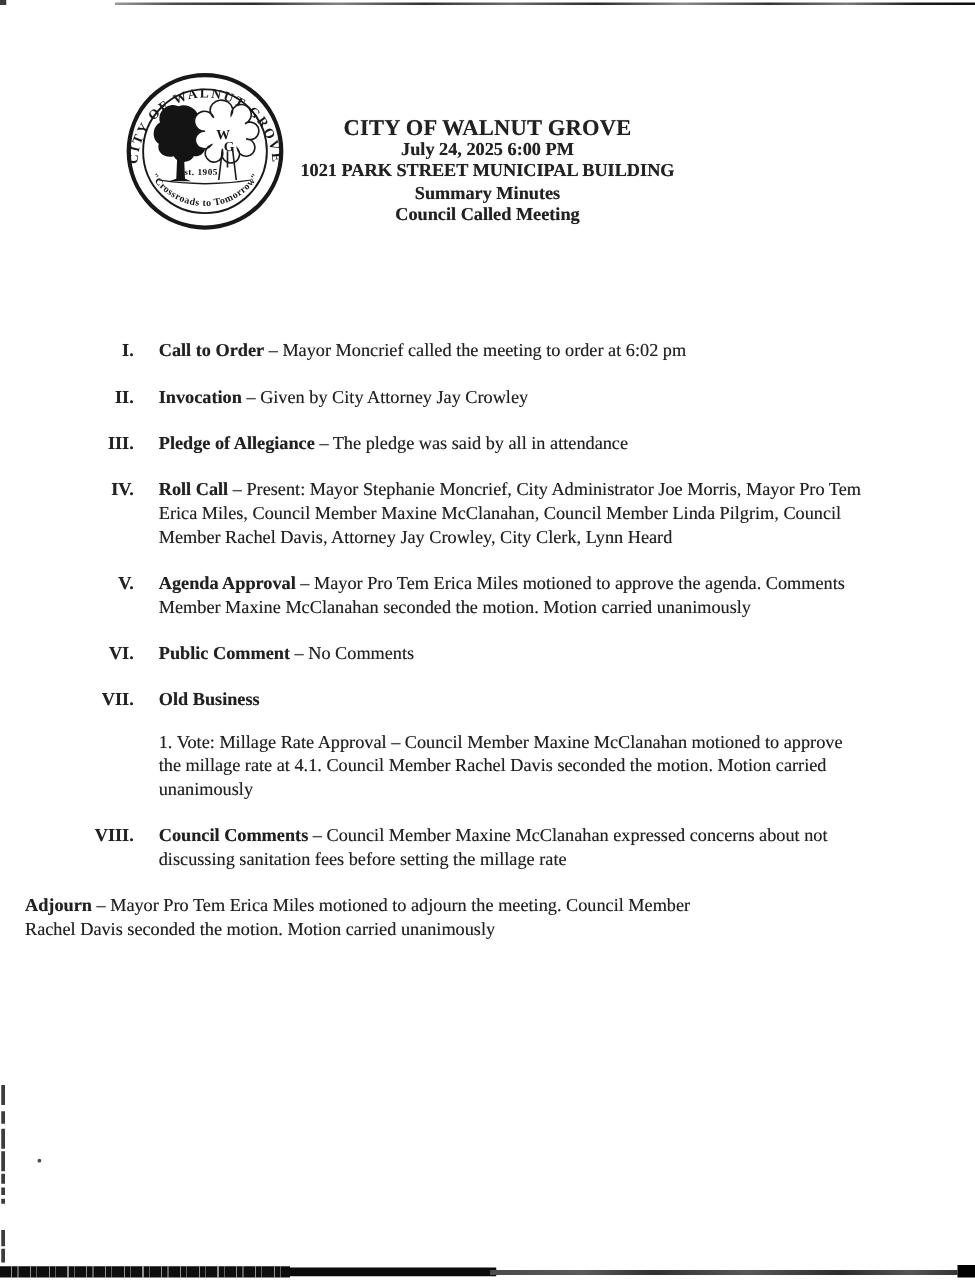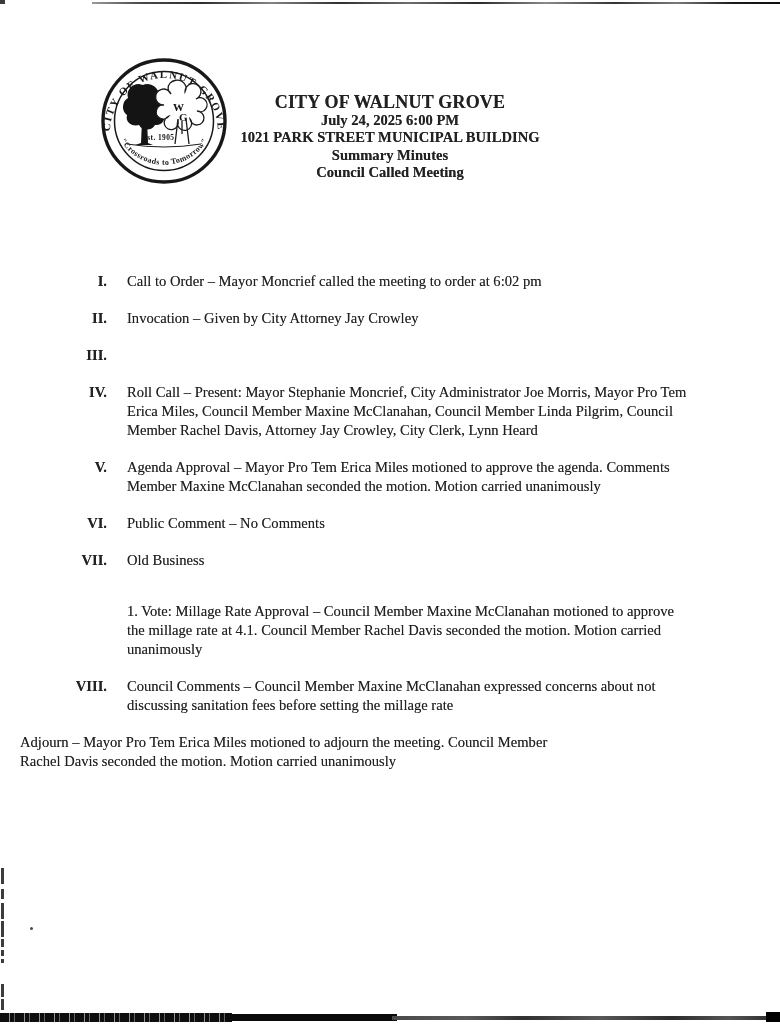--- a/index.html
+++ b/index.html
@@ -38,22 +38,22 @@
   .header-title{font-size:18px;letter-spacing:.2px;}
   .header-line{font-size:14.6px;font-family:Liberation Serif, serif;}
 
   
   .minutes{position:absolute;left:0;top:272px;width:780px;
     font-size:14.6px;line-height:19px;
     text-shadow:0 0 .55px rgba(25,25,25,.5);}
   .item{display:flex;margin-bottom:18px;}
   .num{width:107px;text-align:right;font-weight:bold;flex:0 0 107px;}
   .txt{width:566px;margin-left:20px;flex:0 0 566px;}
-  .heading{font-weight:normal;text-align:right;}
-  .note{margin-top:32px;}
+  .heading{font-weight:bold;text-align:right;}
+  .note{margin-top:15px;}
 </style>
 </head>
 <body>
 
 <div class="page">
 
   <div class="artifact corner-mark"></div>
   <div class="artifact top-line"></div>
   <div class="artifact ldash d1"></div>
   <div class="artifact ldash d2"></div>
@@ -110,20 +110,21 @@
       <div class="txt"><span class="heading">Call to Order</span> <span>– Mayor Moncrief called the meeting to order at 6:02 pm</span></div>
     </div>
 
     <div class="item">
       <div class="num">II.</div>
       <div class="txt"><span class="heading">Invocation</span> <span>– Given by City Attorney Jay Crowley</span></div>
     </div>
 
     <div class="item">
       <div class="num">III.</div>
+      <div class="txt"><span class="heading">Pledge of Allegiance</span> <span>– The pledge was said by all in attendance</span></div>
     </div>
 
     <div class="item">
       <div class="num">IV.</div>
       <div class="txt"><span class="heading">Roll Call</span> <span>– Present: Mayor Stephanie Moncrief, City Administrator Joe Morris, Mayor Pro Tem Erica Miles, Council Member Maxine McClanahan, Council Member Linda Pilgrim, Council Member Rachel Davis, Attorney Jay Crowley, City Clerk, Lynn Heard</span></div>
     </div>
 
     <div class="item">
       <div class="num">V.</div>
       <div class="txt"><span class="heading">Agenda Approval</span> <span>– Mayor Pro Tem Erica Miles motioned to approve the agenda. Comments Member Maxine McClanahan seconded the motion. Motion carried unanimously</span></div>

